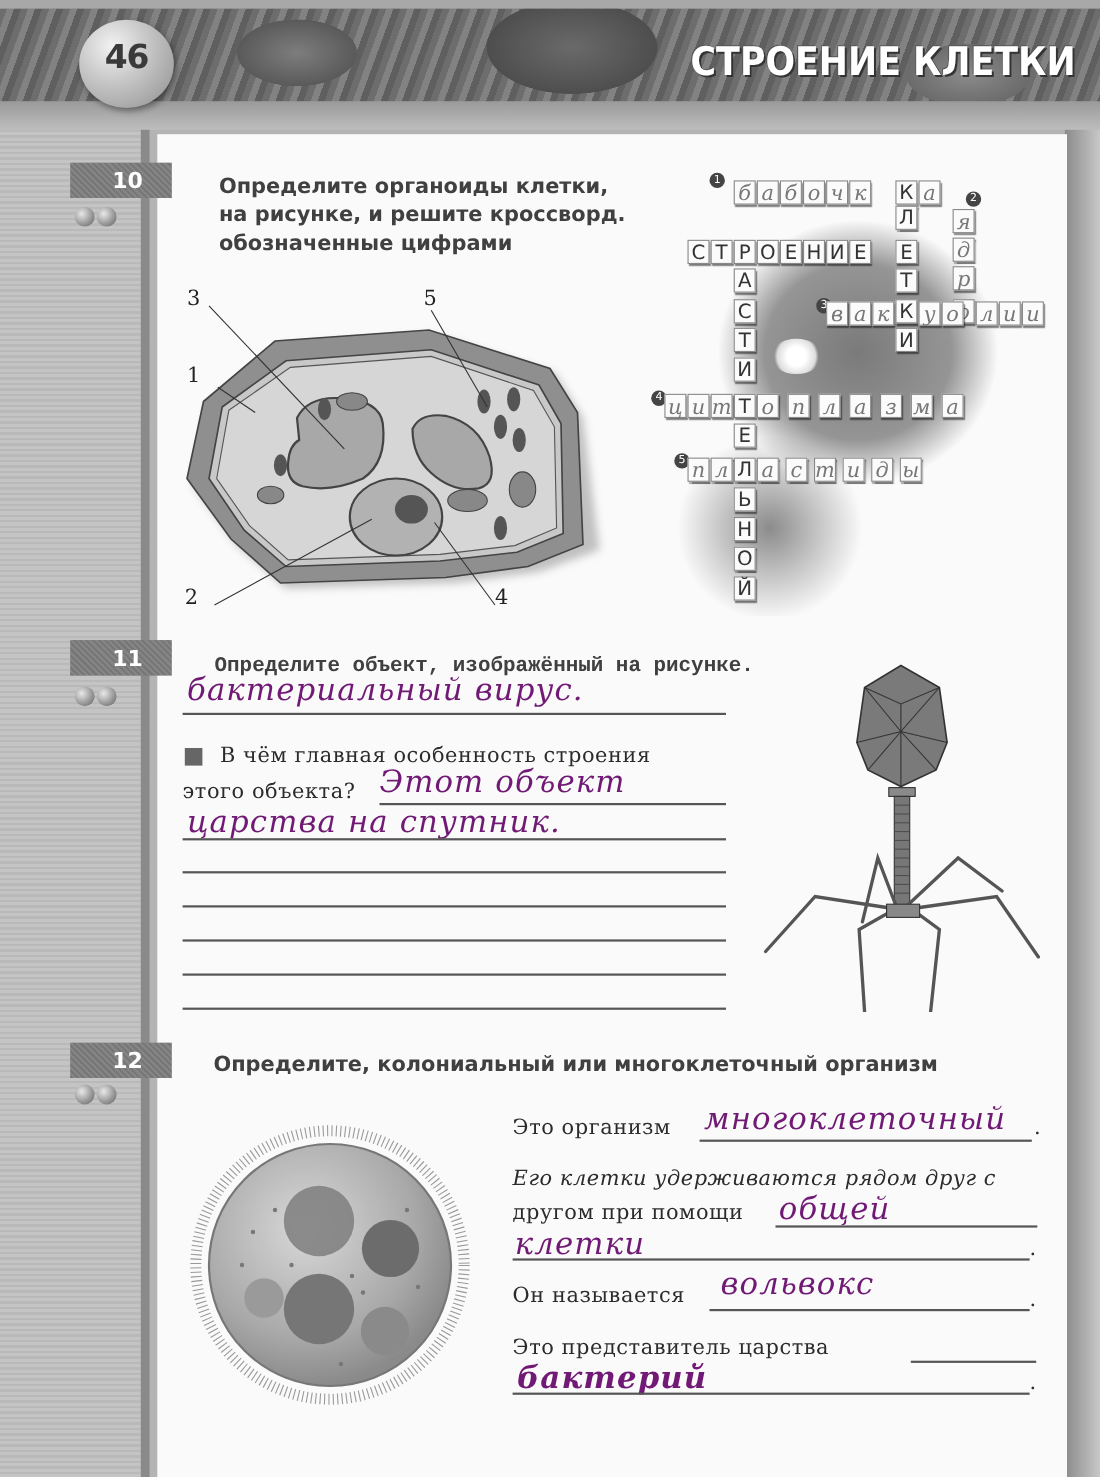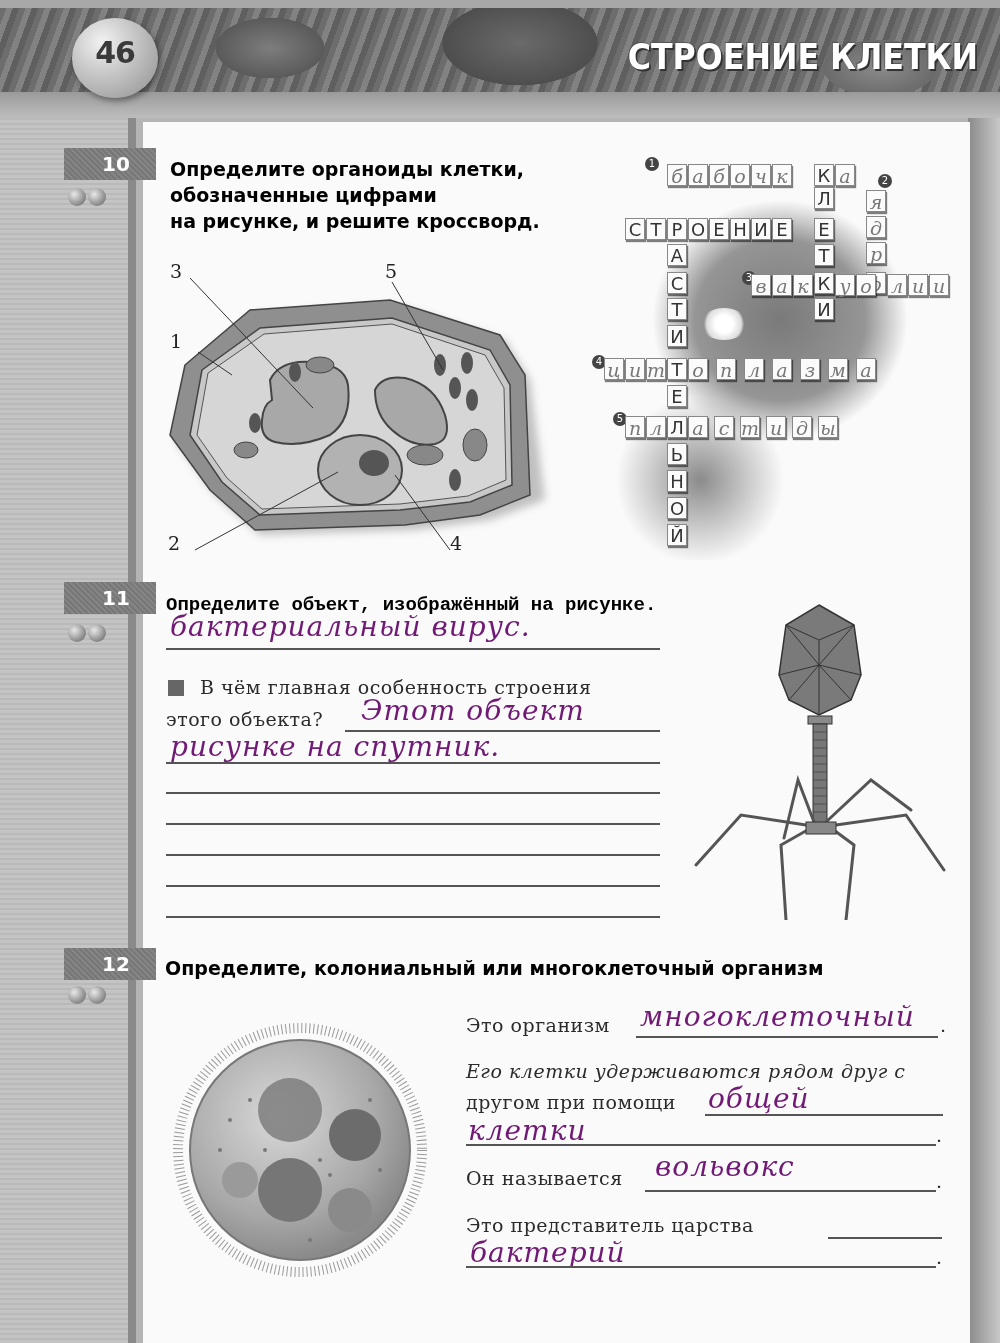--- a/index.html
+++ b/index.html
@@ -38,21 +38,21 @@
 
   
   .task-badge { position: absolute; left: 64px; width: 92px; height: 32px; background: #7c7c7c;
     color: #fff; font: bold 20px "DejaVu Sans", sans-serif; text-align: center; line-height: 32px;
     background-image: repeating-linear-gradient(45deg, #777 0 2px, #858585 2px 4px); }
   .task-badge span { position: relative; left: 6px; }
   .dots { position: absolute; left: 68px; width: 44px; height: 18px; }
   .dot { display: inline-block; width: 18px; height: 18px; border-radius: 50%; margin-right: 2px;
     background: radial-gradient(circle at 35% 35%, #e8e8e8 0%, #9a9a9a 55%, #5e5e5e 100%); }
 
-  .task-title { position: absolute; font: bold 19px "DejaVu Sans", sans-serif; color: #000000; line-height: 26px; }
+  .task-title { position: absolute; font: bold 19px "DejaVu Sans", sans-serif; color: #404040; line-height: 26px; margin-left: 29px; }
   .serif-text { position: absolute; font: 19px "DejaVu Serif", serif; color: #2b2b2b; letter-spacing: 0.5px; }
   .hand { position: absolute; font: italic 28px "DejaVu Serif", serif; color: #701a75; letter-spacing: 1px; }
   .rule { position: absolute; height: 1.5px; background: #555; }
 
   
   .cell-diagram { position: absolute; left: 160px; top: 260px; width: 410px; height: 300px; }
   .cell-label { position: absolute; font: 19px "DejaVu Serif", serif; color: #222; }
 
   
   .cw-bg { position: absolute; left: 600px; top: 150px; width: 360px; height: 410px;
@@ -87,22 +87,22 @@
 
 <div class="left-strip"></div>
 <div class="left-strip-edge"></div>
 <div class="right-edge"></div>
 <div class="page"></div>
 
 <div class="task-badge" style="top:148px"><span>10</span></div>
 <div class="dots" style="top:188px"><span class="dot"></span><span class="dot"></span></div>
 <div class="task-title" style="left:170px; top:156px;">
   <div>Определите органоиды клетки,</div>
+  <div>на рисунке, и решите кроссворд.</div>
   <div>обозначенные цифрами</div>
-  <div>на рисунке, и решите кроссворд.</div>
 </div>
 
 <svg class="cell-diagram" viewBox="0 0 410 300">
   <defs>
     <filter id="sh">
         <feGaussianBlur stdDeviation="4"></feGaussianBlur>
       </filter>
   </defs>
   <polygon points="30,110 95,55 235,45 345,80 370,120 385,240 330,260 255,270 100,275 55,235 15,180" fill="#999" filter="url(#sh)" opacity="0.6"></polygon>
   <polygon points="25,105 90,50 230,40 340,75 365,115 370,235 320,255 245,265 95,270 50,230 10,175" fill="#8f8f8f" stroke="#444" stroke-width="1.5"></polygon>
@@ -221,23 +221,23 @@
 <div class="task-badge" style="top:582px"><span>11</span></div>
 <div class="dots" style="top:624px"><span class="dot"></span><span class="dot"></span></div>
 <div class="task-title" style="left:166px; top:592px;font-family:Liberation Mono, monospace;">Определите объект, изображённый на рисунке.</div>
 
 <div class="hand" style="left:170px; top:610px;">бактериальный вирус.</div>
 <div class="rule" style="left:166px; top:648px; width:494px;"></div>
 
 <div style="position:absolute; left:168px; top:680px; width:16px; height:16px; background:#666;"></div>
 <div class="serif-text" style="left:200px; top:676px;">В чём главная особенность строения</div>
 <div class="serif-text" style="left:166px; top:708px;">этого объекта?</div>
-<div class="hand" style="left:345px; top:694px;margin-left:16px;">Этот объект</div>
+<div class="hand" style="left:345px; top:694px;">Этот объект</div>
 <div class="rule" style="left:345px; top:730px; width:315px;"></div>
-<div class="hand" style="left:170px; top:730px;">рисунке на спутник.</div>
+<div class="hand" style="left:170px; top:730px;">царства на спутник.</div>
 <div class="rule" style="left:166px; top:762px; width:494px;"></div>
 <div class="rule" style="left:166px; top:792px; width:494px;"></div>
 <div class="rule" style="left:166px; top:823px; width:494px;"></div>
 <div class="rule" style="left:166px; top:854px; width:494px;"></div>
 <div class="rule" style="left:166px; top:885px; width:494px;"></div>
 <div class="rule" style="left:166px; top:916px; width:494px;"></div>
 
 <svg class="virus" viewBox="0 0 270 320">
   <polygon points="133,5 168,25 175,75 165,100 133,115 103,100 93,75 100,25" fill="#7a7a7a" stroke="#333" stroke-width="1.5"></polygon>
   <polyline points="100,25 133,40 168,25" fill="none" stroke="#333"></polyline>
@@ -320,15 +320,15 @@
 <div class="rule" style="left:466px; top:1144px; width:470px;"></div>
 <div class="serif-text" style="left:936px; top:1124px;">.</div>
 
 <div class="serif-text" style="left:466px; top:1167px;">Он называется</div>
 <div class="hand" style="left:655px; top:1150px;">вольвокс</div>
 <div class="rule" style="left:645px; top:1190px; width:291px;"></div>
 <div class="serif-text" style="left:936px; top:1170px;">.</div>
 
 <div class="serif-text" style="left:466px; top:1214px;">Это  представитель  царства</div>
 <div class="rule" style="left:828px; top:1237px; width:114px;"></div>
-<div class="hand" style="left:470px; top:1236px;">бактерий</div>
+<div class="hand" style="left:470px; top:1236px;font-weight:bold;">бактерий</div>
 <div class="rule" style="left:466px; top:1266px; width:470px;"></div>
 <div class="serif-text" style="left:936px; top:1246px;">.</div>
 
 </body></html>

